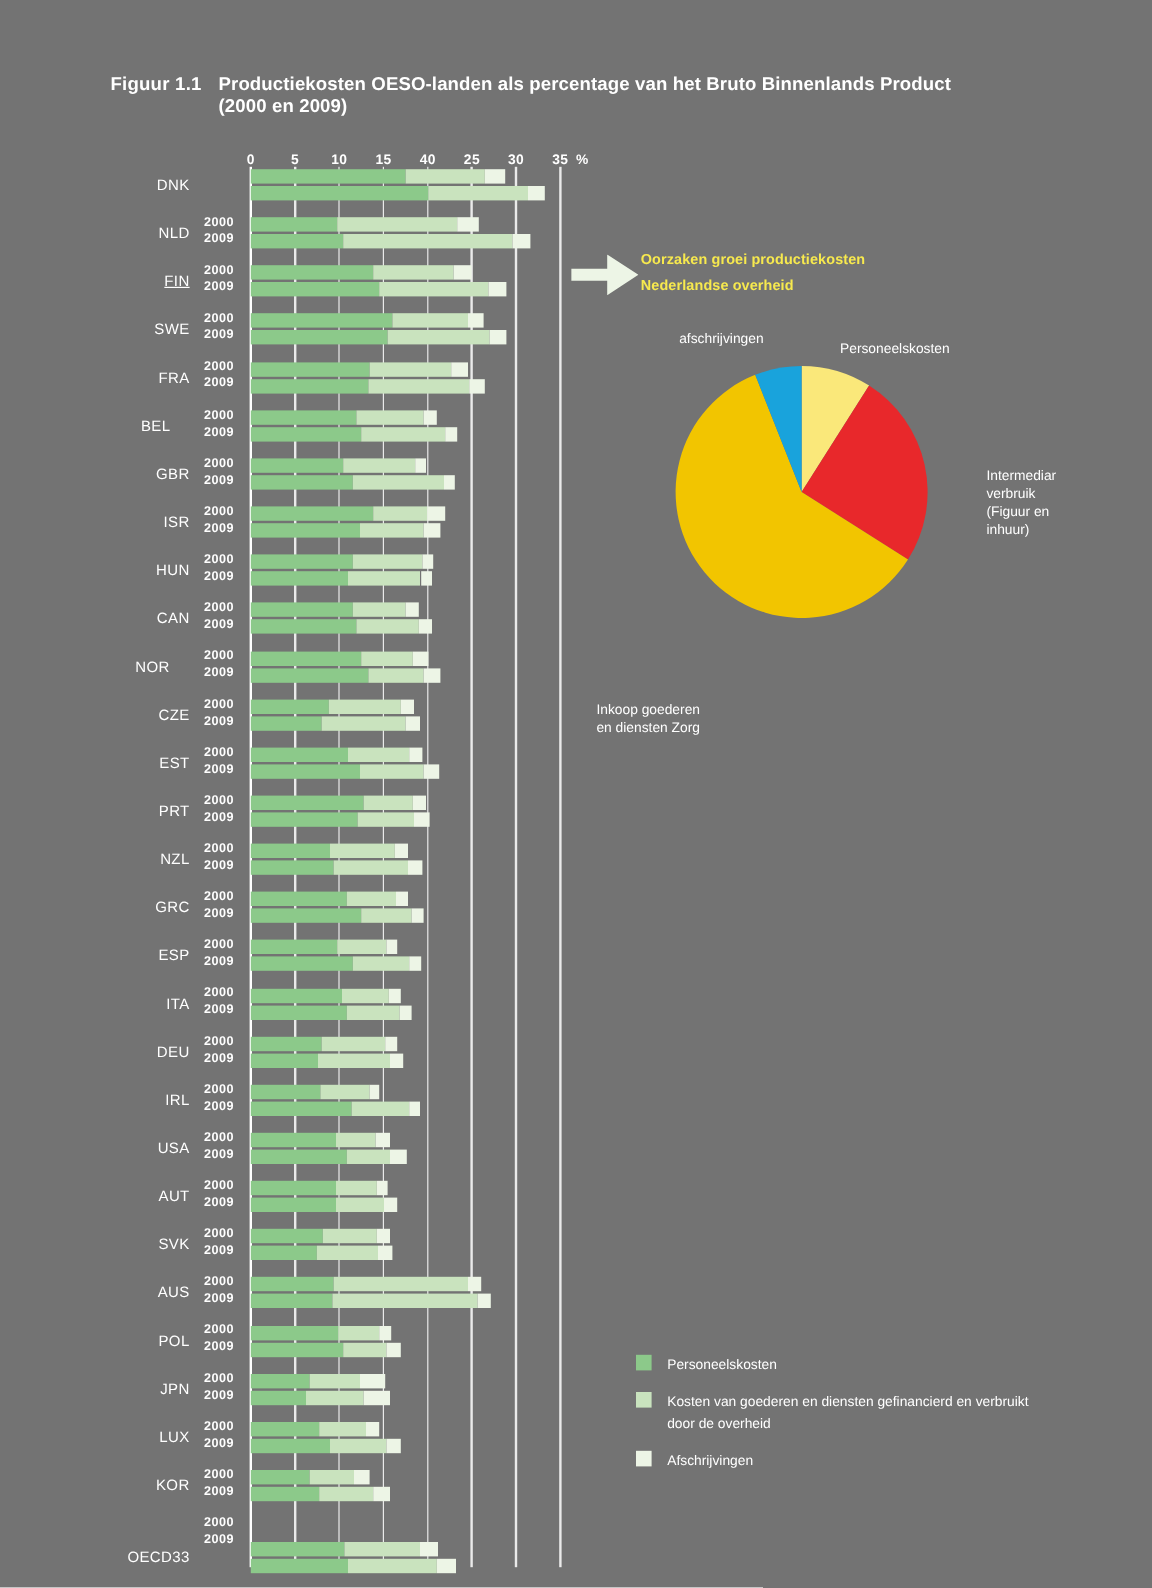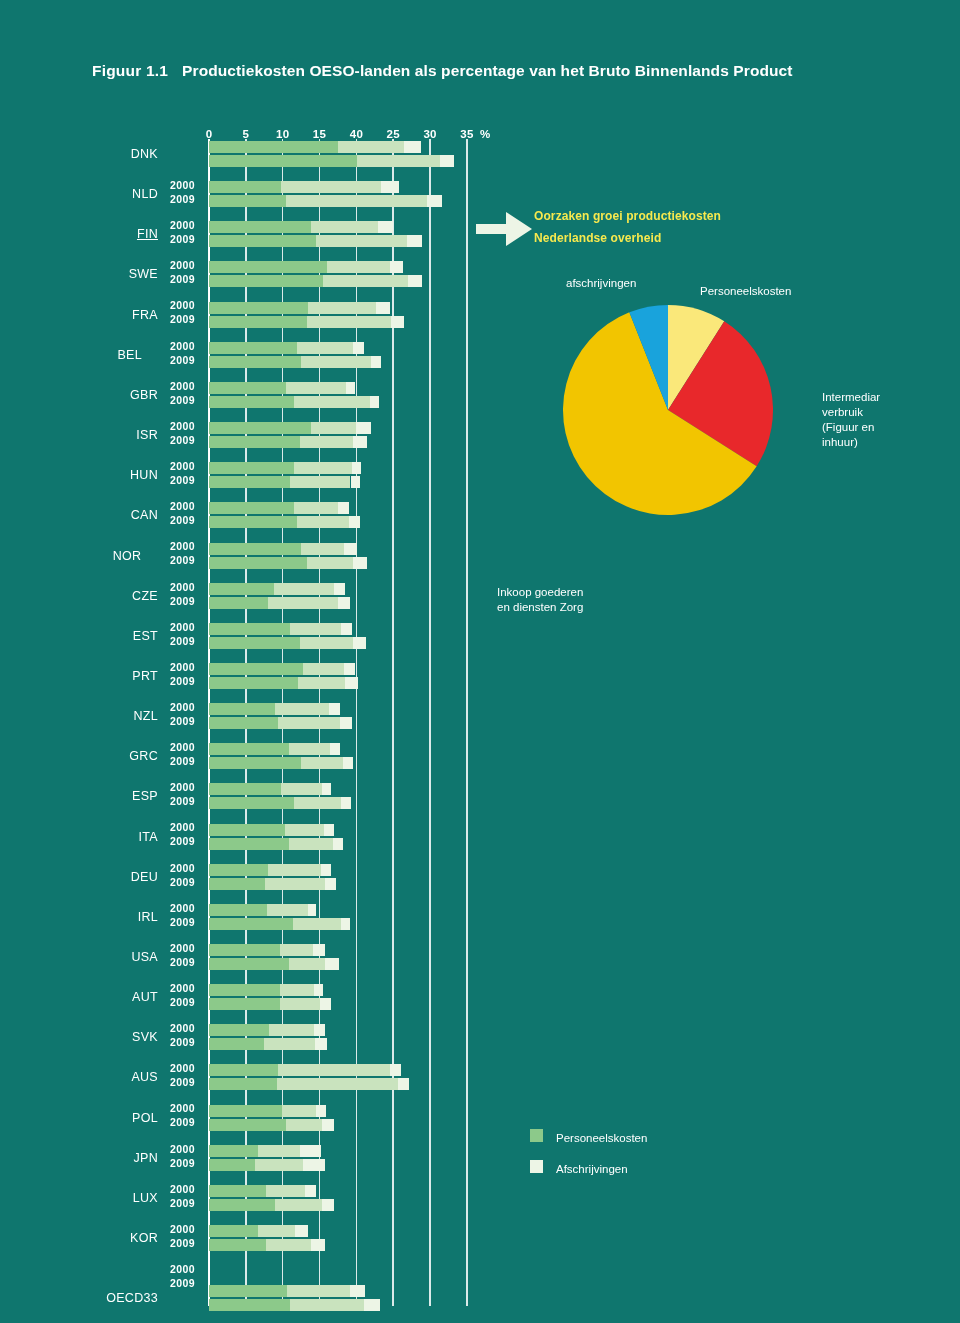--- a/index.html
+++ b/index.html
@@ -2,21 +2,21 @@
 <html><head>
 <meta charset="utf-8">
 <style>
   * { margin:0; padding:0; box-sizing:border-box; }
   html,body { background:#ffffff; }
   body { font-family:"Liberation Sans", sans-serif; }
 
   #page {
     position:relative;
     width:960px; height:1323px;
-    background:#0f766e;
+    background:#737373;
     overflow:hidden;
   }
 
   
   #title-block {
     position:absolute; left:92px; top:62px; width:800px;
   }
   .fig-label {
     display:inline-block;
     font-weight:bold; font-size:15.5px; color:#ffffff;
@@ -100,21 +100,21 @@
     width:13px; height:13px;
   }
   .legend-text { font-size:11.5px; color:#ffffff; line-height:15px; }
 </style>
 </head>
 <body>
 
 <div id="page">
 
   <div id="title-block">
-    <span class="fig-label">Figuur 1.1</span><span class="fig-title"><span>Productiekosten OESO-landen als percentage van het Bruto Binnenlands Product</span></span>
+    <span class="fig-label">Figuur 1.1</span><span class="fig-title"><span>Productiekosten OESO-landen als percentage van het Bruto Binnenlands Product</span><span class="l2">(2000 en 2009)</span></span>
   </div>
 
   <div id="chart">
       <div class="axis-tick" style="left: 209px; top: 128px;">0</div>
       <div class="axis-tick" style="left: 245.85px; top: 128px;">5</div>
       <div class="axis-tick" style="left: 282.7px; top: 128px;">10</div>
       <div class="axis-tick" style="left: 319.55px; top: 128px;">15</div>
       <div class="axis-tick" style="left: 356.4px; top: 128px;">40</div>
       <div class="axis-tick" style="left: 393.25px; top: 128px;">25</div>
       <div class="axis-tick" style="left: 430.1px; top: 128px;">30</div>
@@ -415,16 +415,17 @@
     <span>(Figuur en</span><br>
     <span>inhuur)</span>
   </div>
   <div class="pie-label" style="left:497px; top:585px;">
     <span>Inkoop goederen</span><br>
     <span>en diensten Zorg</span>
   </div>
 
   <div id="legend">
       <div class="legend-row"><span class="legend-swatch" style="background: rgb(140, 201, 138);"></span><span class="legend-text">Personeelskosten</span></div>
+      <div class="legend-row"><span class="legend-swatch" style="background: rgb(201, 227, 190);"></span><span class="legend-text">Kosten van goederen en diensten gefinancierd en verbruikt door de overheid</span></div>
       <div class="legend-row"><span class="legend-swatch" style="background: rgb(237, 245, 230);"></span><span class="legend-text">Afschrijvingen</span></div>
     </div>
 
 </div>
 
 </body></html>

